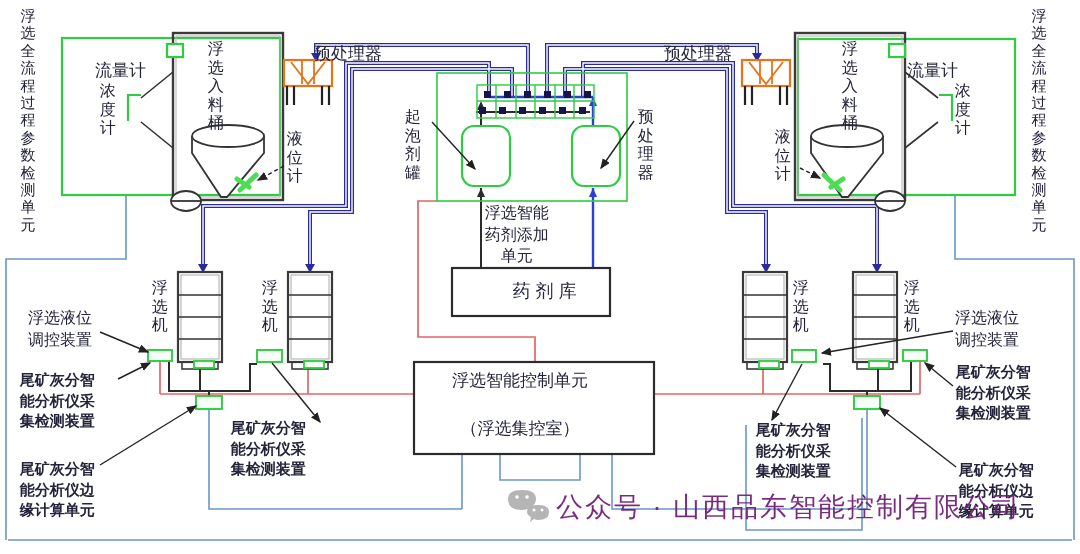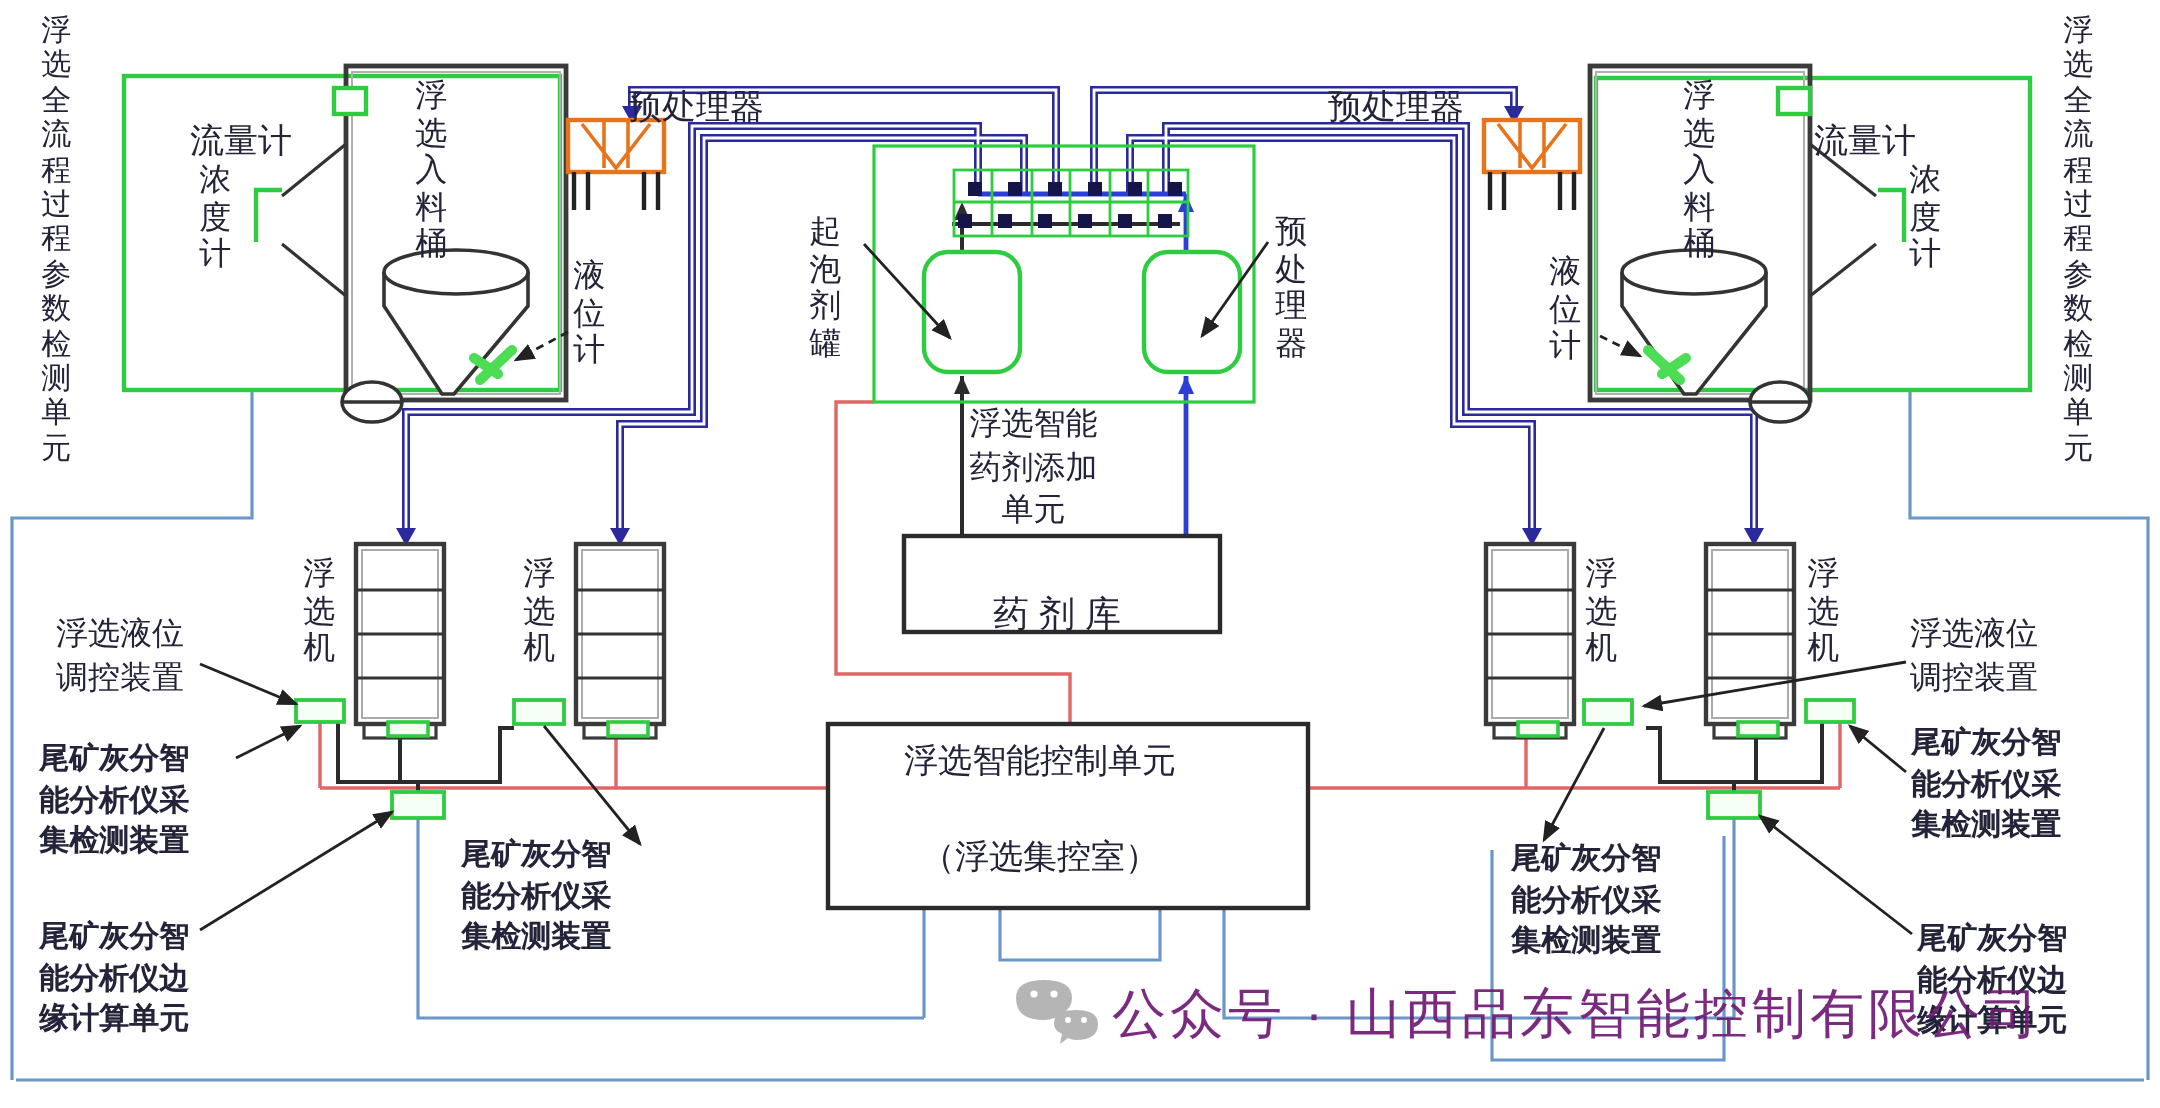--- a/index.html
+++ b/index.html
@@ -277,21 +277,21 @@
 <div class="lbl v f16" style="left:286px;top:130px;">液位计</div>
 <div class="lbl v f16" style="left:774px;top:128px;">液位计</div>
 
 <div class="lbl f17" style="left:314px;top:23px;">预处理器</div>
 <div class="lbl f17" style="left:664px;top:23px;">预处理器</div>
 
 <div class="lbl v f16" style="left:404px;top:108px;">起泡剂罐</div>
 <div class="lbl v f16" style="left:637px;top:108px;">预处理器</div>
 
 <div class="lbl b4 f16" style="left:482px;top:202px;text-align:center;">浮选智能药剂添加单元</div>
-<div class="lbl storage" style="left:452px;top:280px;margin-top:16px;">药剂库</div>
+<div class="lbl storage" style="left:468px;top:280px;">药剂库</div>
 
 <div class="lbl ctl" style="left:414px;top:370px;">浮选智能控制单元</div>
 <div class="lbl ctl" style="left:414px;top:418px;">（浮选集控室）</div>
 
 <div class="lbl v f16" style="left:151px;top:279px;">浮选机</div>
 <div class="lbl v f16" style="left:261px;top:279px;">浮选机</div>
 <div class="lbl v f16" style="left:792px;top:279px;">浮选机</div>
 <div class="lbl v f16" style="left:903px;top:279px;">浮选机</div>
 
 <div class="lbl b4 f16" style="left:28px;top:307px;">浮选液位调控装置</div>

